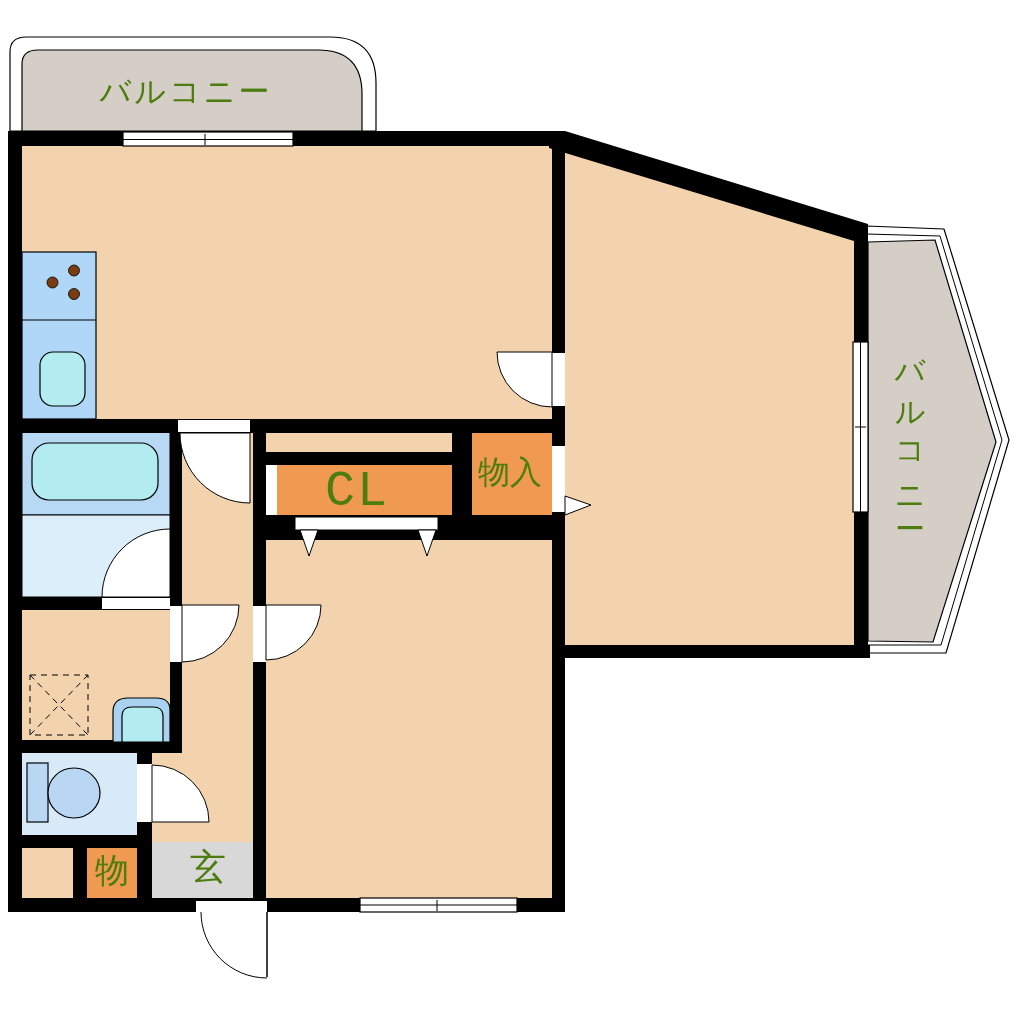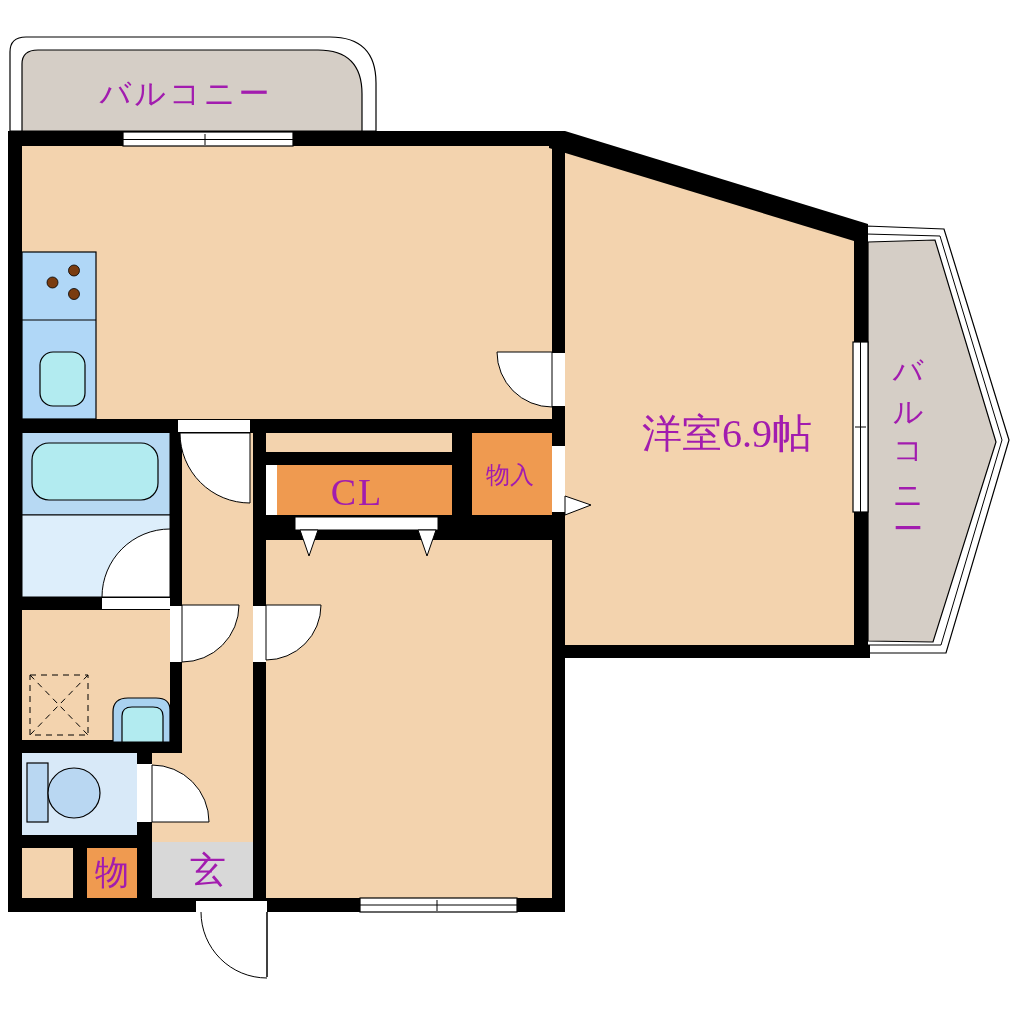--- a/index.html
+++ b/index.html
@@ -2,32 +2,32 @@
 <html style="--room: #f3d3ae; --balcony: #d5cec6; --closet-orange: #ef9a50; --entrance-gray: #d8d8d8; --wall: #000000; --fixture-blue: #b0d7f7; --fixture-cyan: #b2ebf0; --bath-upper: #b7d9f3; --bath-lower: #ddeefb; --toilet-room: #d8e9f8; --toilet-fixture: #b9d7f2; --basin-blue: #a9d2f0; --burner-brown: #7a3c10;"><head>
 <meta charset="utf-8">
 <style>
   html,body{margin:0;padding:0;background:#ffffff;}
   .stage{
     position:relative;width:1020px;height:1020px;background:#ffffff;overflow:hidden;
     font-family:"DejaVu Sans","Liberation Sans",sans-serif;
   }
   .stage svg{position:absolute;left:0;top:0;}
   .label{
-    position:absolute;color:#a21caf;white-space:nowrap;
+    position:absolute;color:#4d7c0f;white-space:nowrap;
     transform:translate(-50%,-50%);line-height:1;
-    font-family:Liberation Serif, serif;
+    font-family:Liberation Mono, monospace;
   }
   .label-room{font-size:40px;}
   .label-balcony-top{font-size:31px;letter-spacing:3px;}
   .label-balcony-right{
     font-size:30px;letter-spacing:10px;
     writing-mode:vertical-rl;text-orientation:mixed;
   }
-  .label-cl{font-size:38px;letter-spacing:2px;}
-  .label-monoire{font-size:24px;}
+  .label-cl{font-size:50px;letter-spacing:2px;}
+  .label-monoire{font-size:32px;}
   .label-mono{font-size:34px;}
   .label-gen{font-size:36px;}
 </style>
 </head>
 <body>
 
 <div class="stage">
 <svg width="1020" height="1020" viewBox="0 0 1020 1020">
 
   <g>
@@ -154,18 +154,17 @@
   </g>
 
   <g>
     <rect x="27" y="763" width="21" height="59" style="fill:var(--toilet-fixture,#b9d7f2);stroke:#000;stroke-width:1.2"></rect>
     <ellipse cx="74" cy="793" rx="26" ry="25" style="fill:var(--toilet-fixture,#b9d7f2);stroke:#000;stroke-width:1.2"></ellipse>
   </g>
 </svg>
 
   <div class="label label-balcony-top" style="left:186px;top:93px;">バルコニー</div>
   <div class="label label-balcony-right" style="left:908px;top:430px;">バルコニー</div>
-  <div class="label label-room" style="left:727px;top:434px;">洋室6.9帖</div>
   <div class="label label-cl" style="left:357px;top:492px;">CL</div>
   <div class="label label-monoire" style="left:510px;top:475px;">物入</div>
   <div class="label label-mono" style="left:112px;top:873px;">物</div>
   <div class="label label-gen" style="left:208px;top:870px;">玄</div>
 </div>
 
 </body></html>

